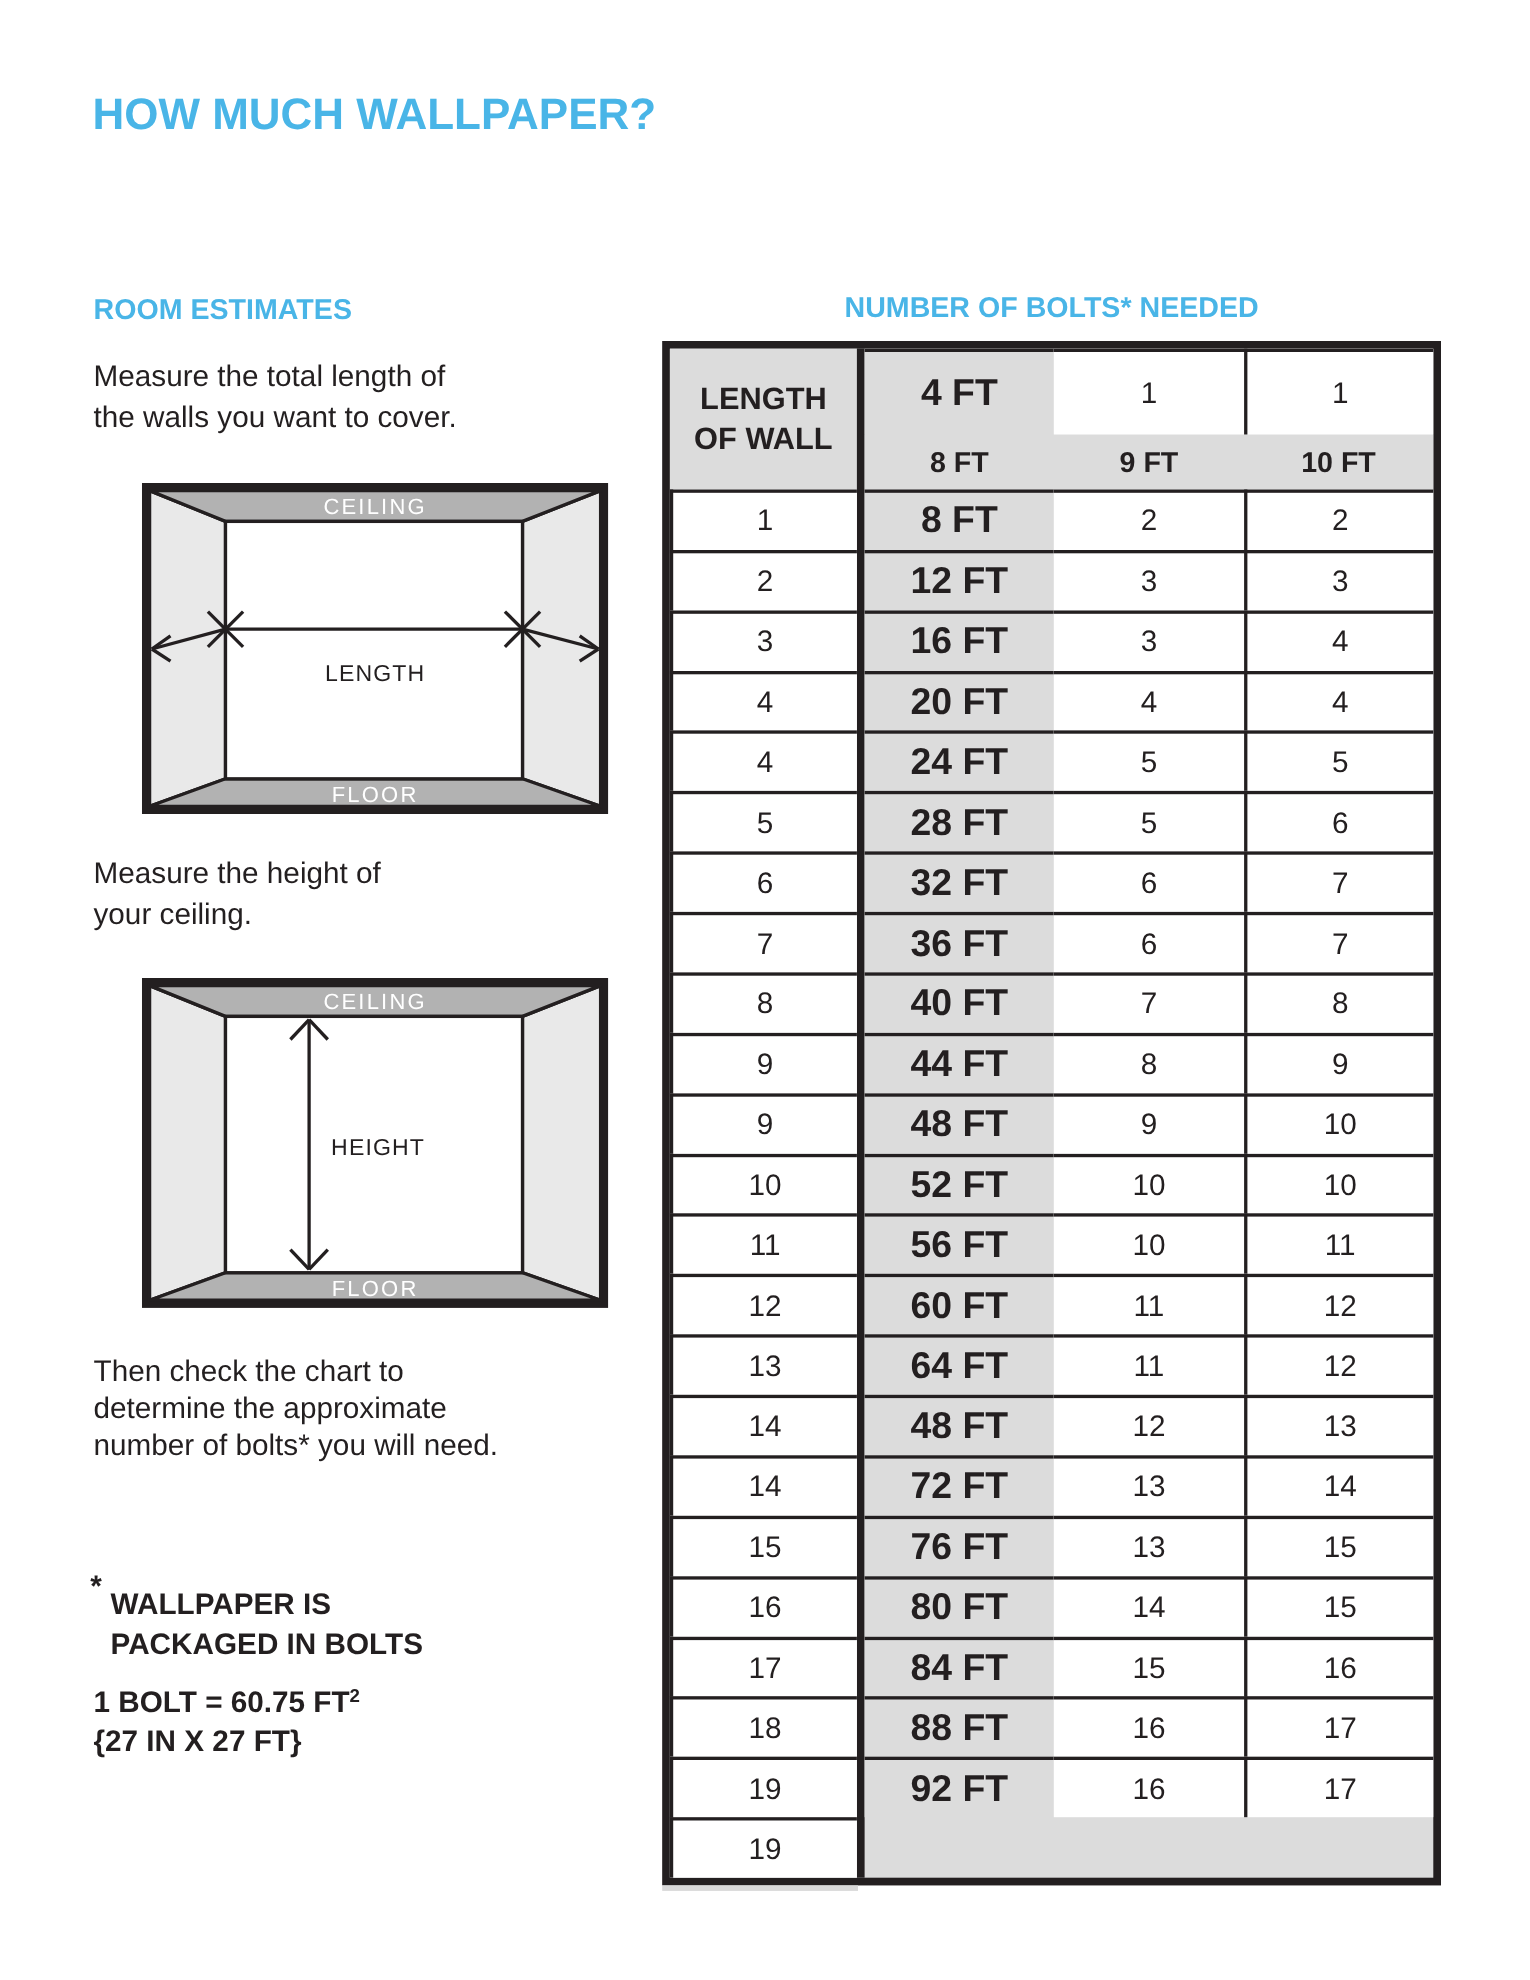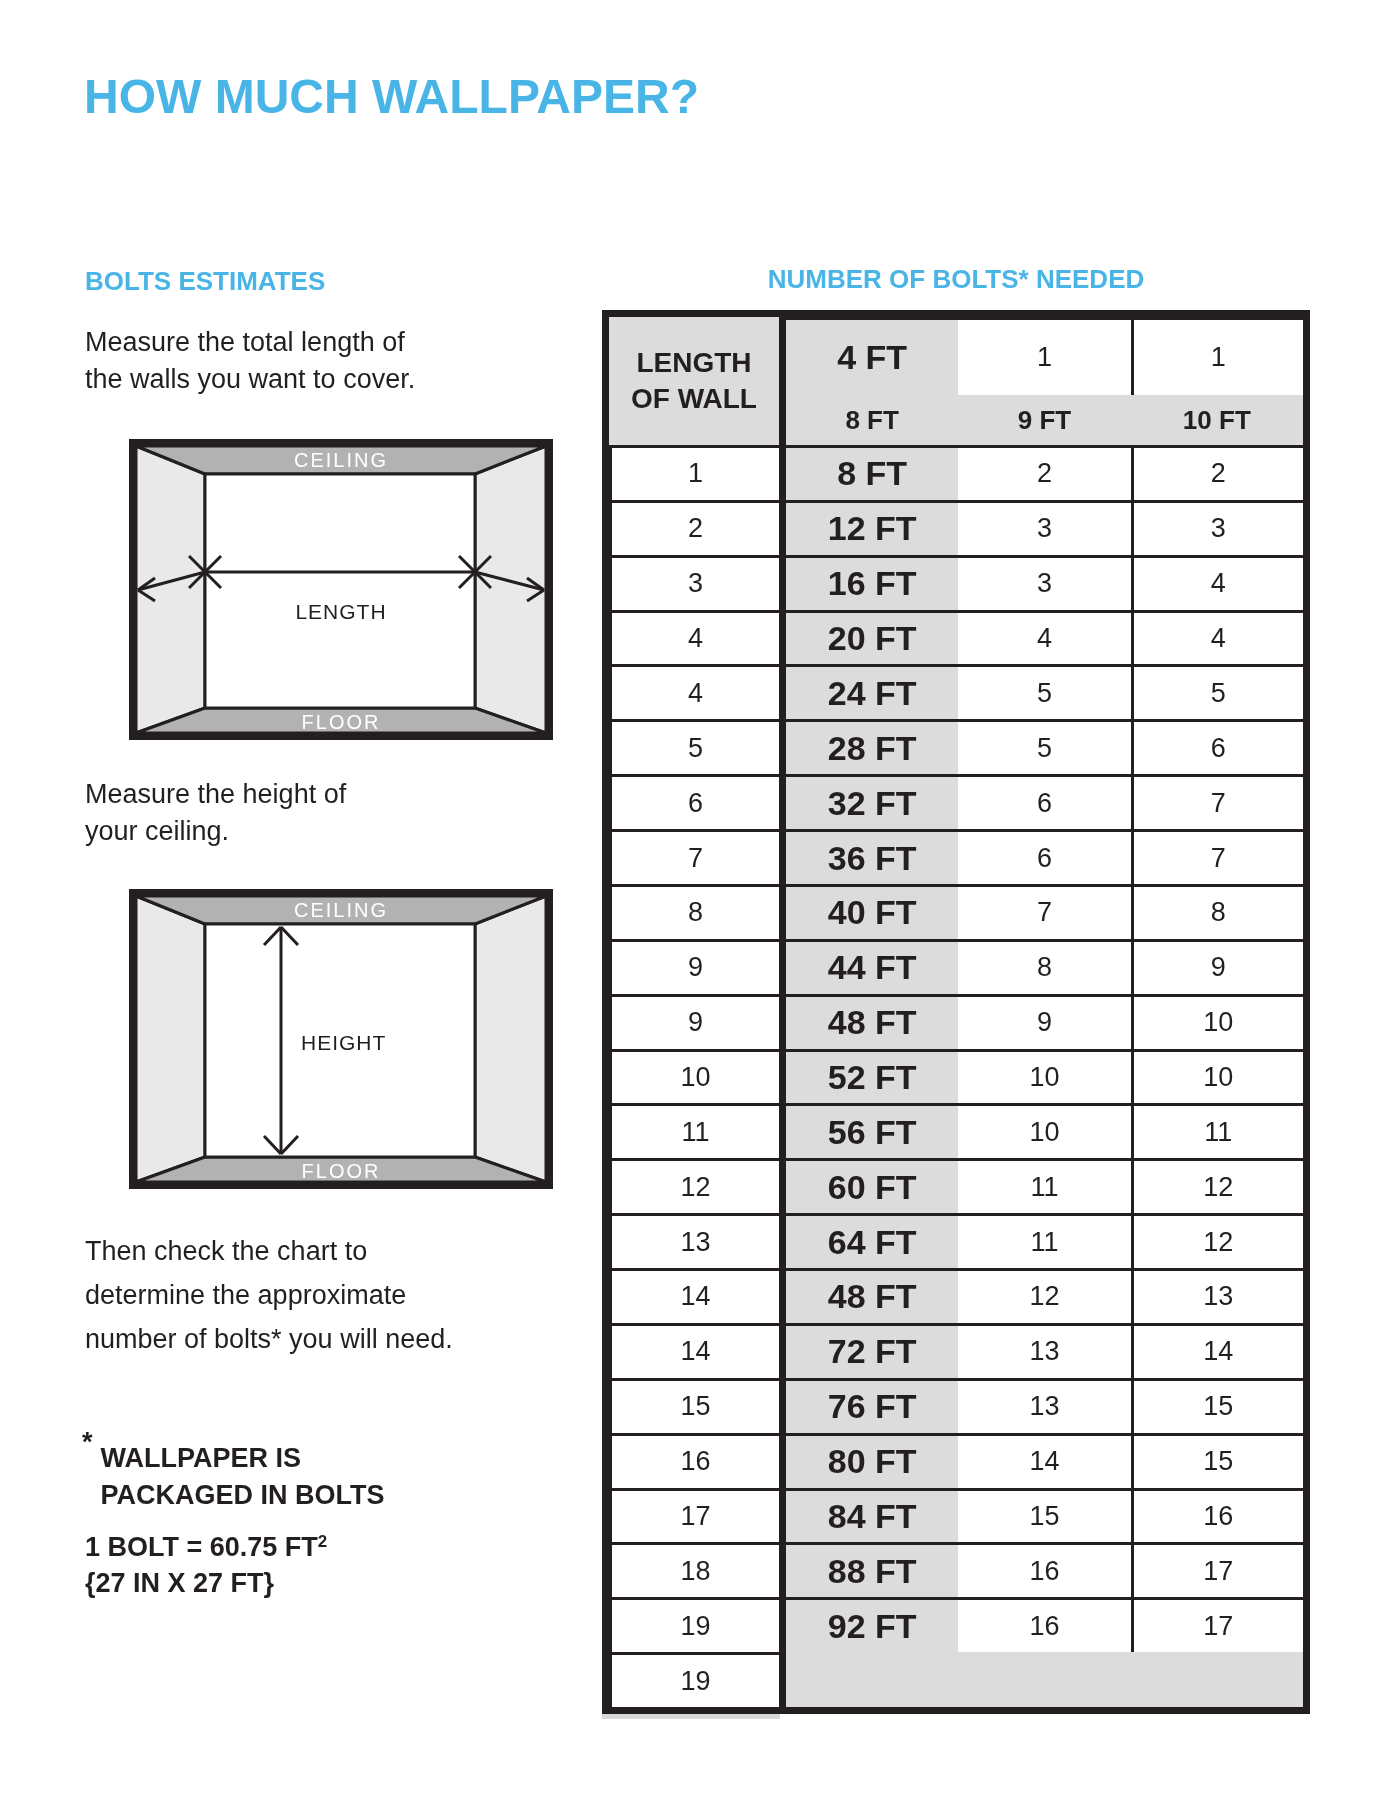--- a/index.html
+++ b/index.html
@@ -8,24 +8,24 @@
     --cell-gray:#dcdcdc;
     --dark-gray:#b2b2b2;
     --light-gray:#e9e9e9;
   }
   html,body{margin:0;padding:0;}
   body{
     width:1391px;height:1800px;position:relative;background:#ffffff;
     font-family:"Liberation Sans","DejaVu Sans",sans-serif;color:var(--ink);
   }
   .abs{position:absolute;}
-  .page-title{left:84px;top:69px;font-size:48px;font-weight:bold;color:var(--blue);letter-spacing:0;text-align:right;}
+  .page-title{left:84px;top:82px;font-size:40px;font-weight:bold;color:var(--blue);letter-spacing:0;text-align:right;}
   .section-head{font-size:26px;font-weight:bold;color:var(--blue);}
   .para{left:85px;font-size:27px;line-height:37px;white-space:pre-line;}
-  .para3{line-height:44px;}
+  .para3{line-height:34px;}
   .footnote{left:82px;top:1424px;font-size:27px;font-weight:bold;display:flex;line-height:37px;}
   .footnote .star{margin-right:8px;}
   .footnote .ft-text{white-space:pre-line;margin-top:16px;}
   .bolt-eq{left:85px;top:1524px;font-size:27px;font-weight:bold;line-height:36px;}
   .bolt-eq sup{font-size:17px;vertical-align:9px;}
   .bolts-headline{left:602px;top:264px;width:708px;text-align:center;}
   
   .table-wrap{
     left:602px;top:310px;width:708px;height:1404px;box-sizing:border-box;
     border:7px solid var(--ink);background:var(--cell-gray);
@@ -51,21 +51,21 @@
   .diagram{left:85px;padding-left:44px;}
   svg text{font-family:"Liberation Sans","DejaVu Sans",sans-serif;}
   .svg-room-label{fill:#ffffff;font-size:20px;letter-spacing:2px;}
   .svg-measure-label{fill:var(--ink);font-size:21px;letter-spacing:1px;}
 </style>
 </head>
 <body>
 
 <div class="abs page-title">HOW MUCH WALLPAPER?</div>
 
-<div class="abs section-head" style="left:85px;top:266px;">BOLTS ESTIMATES</div>
+<div class="abs section-head" style="left:85px;top:266px;">ROOM ESTIMATES</div>
 
 <div class="abs para" style="top:324px;">Measure the total length of
 the walls you want to cover.</div>
 
 <div class="abs diagram" style="top:439px;width:424px;height:301px;">
   <svg width="424" height="301" viewBox="0 0 424 301">
     <rect x="3.5" y="3.5" width="417" height="294" fill="#ffffff" stroke="#231f20" stroke-width="7"></rect>
     <polygon points="7,7 76,35 76,269 7,294" fill="#e9e9e9" stroke="#231f20" stroke-width="3"></polygon>
     <polygon points="417,7 346,35 346,269 417,294" fill="#e9e9e9" stroke="#231f20" stroke-width="3"></polygon>
     <polygon points="7,7 417,7 346,35 76,35" fill="#b2b2b2" stroke="#231f20" stroke-width="3"></polygon>

